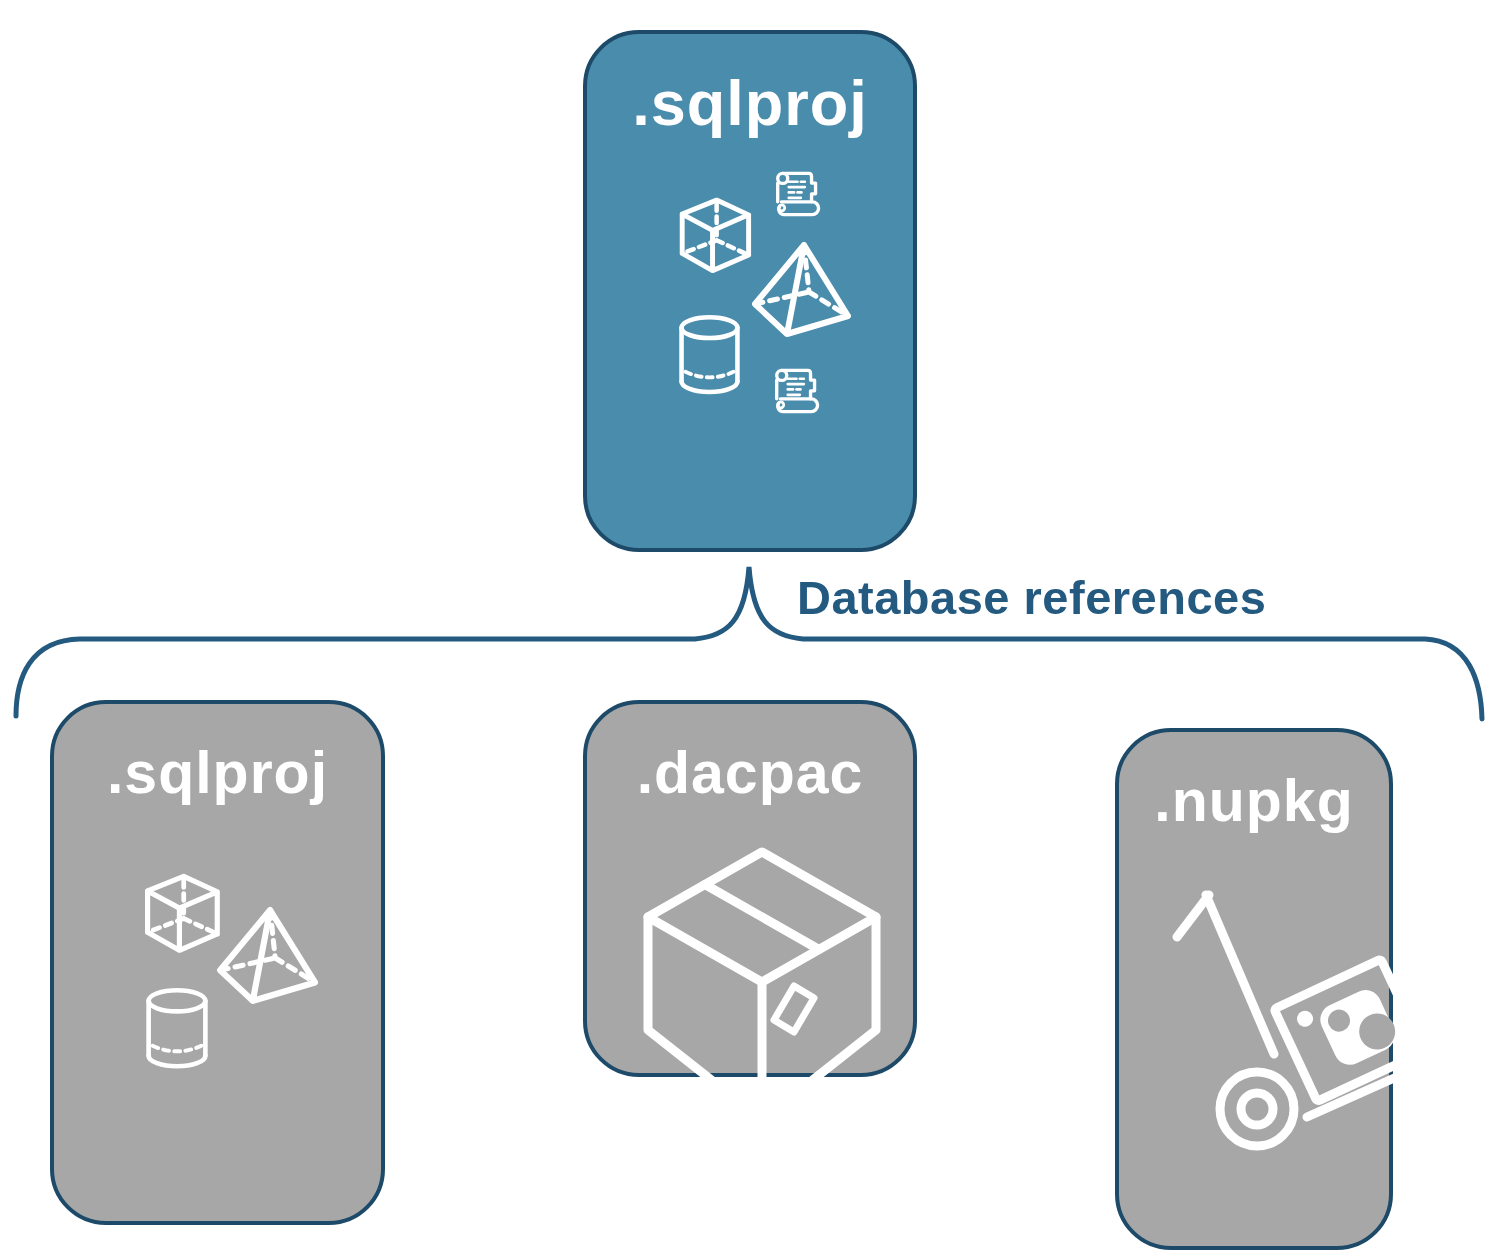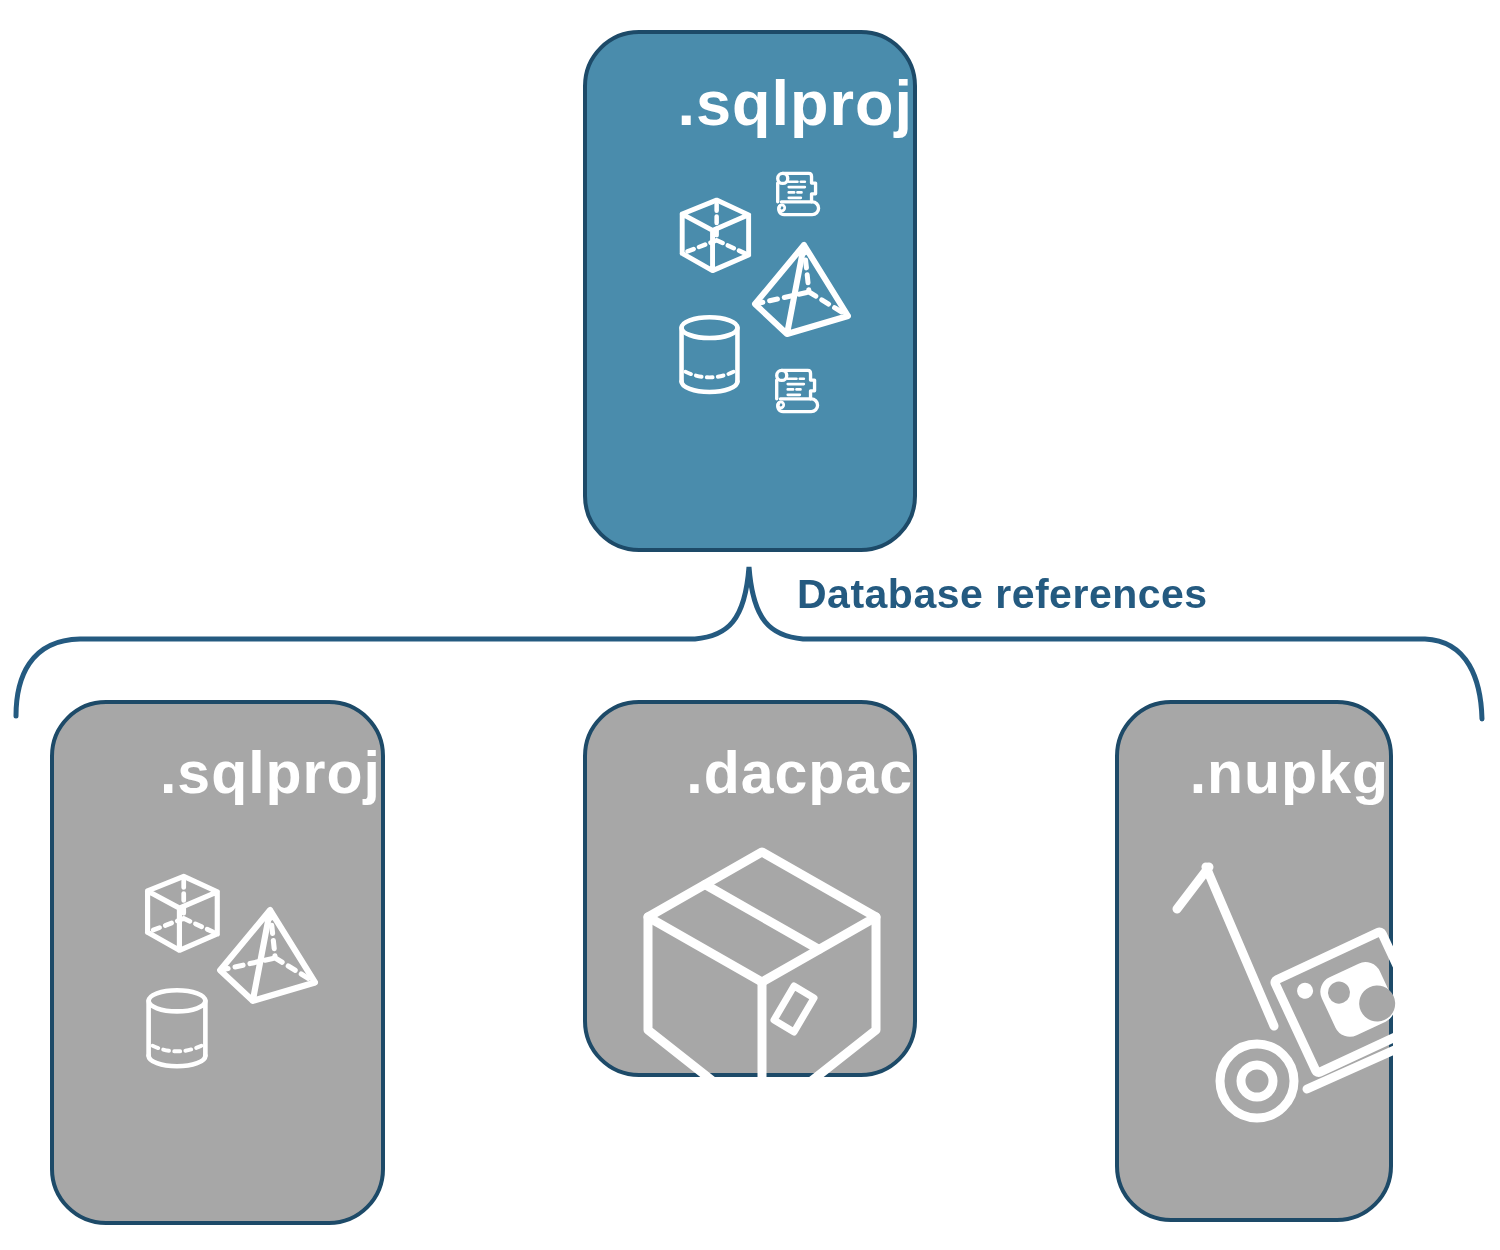--- a/index.html
+++ b/index.html
@@ -8,30 +8,30 @@
     font-family:"Liberation Sans",sans-serif;overflow:hidden;
   }
   .card{
     position:absolute;box-sizing:border-box;
     border:4px solid var(--card-border,#1d4a68);
     border-radius:56px;
   }
   .card.root{background:var(--root-fill,#4a8cac);}
   .card.child{background:var(--child-fill,#a7a7a7);}
   .card-label{
-    display:block;text-align:right;color:var(--label-color,#ffffff);
+    display:block;text-align:center;color:var(--label-color,#ffffff);
     font-weight:700;letter-spacing:1px;line-height:1;
   }
   .root .card-label{margin-top:38px;font-size:63px;}
   .child .card-label{margin-top:40px;font-size:59px;}
   .icon-svg{position:absolute;}
   .brace-svg{position:absolute;left:0;top:0;pointer-events:none;}
   .connector-label{
     position:absolute;left:797px;top:574px;
-    font-size:41px;font-weight:700;letter-spacing:0.5px;line-height:1;
+    font-size:47px;font-weight:700;letter-spacing:0.5px;line-height:1;
     color:var(--connector-color,#245a80);white-space:nowrap;
   }
   .ln{fill:none;stroke:#ffffff;stroke-linecap:round;stroke-linejoin:round;}
 </style>
 </head>
 <body>
 
 <div class="stage">
 
   <svg width="0" height="0" style="position:absolute" aria-hidden="true">
@@ -91,21 +91,21 @@
   <div class="card child" style="left:583px;top:700px;width:334px;height:377px;">
     <span class="card-label">.dacpac</span>
     <svg class="icon-svg" style="left:55px;top:142px;" width="240" height="280" viewBox="0 0 240 280">
       <path class="ln" stroke-width="9" d="M120 6 L234 71 L120 136 L6 71 Z"></path>
       <path class="ln" stroke-width="9" d="M63 38.5 L177 103.5"></path>
       <path class="ln" stroke-width="9" d="M6 71 V184 L120 274 M234 71 V184 L120 274 M120 136 V274"></path>
       <path class="ln" stroke-width="7" d="M152 140 L172 152 L152 186 L132 174 Z"></path>
     </svg>
   </div>
 
-  <div class="card child" style="left:1115px;top:700px;width:278px;height:522px;">
+  <div class="card child" style="left:1115px;top:728px;width:278px;height:522px;">
     <span class="card-label">.nupkg</span>
     <svg class="icon-svg" style="left:45px;top:150px;" width="270" height="270" viewBox="0 0 270 270">
 
       <path class="ln" stroke-width="9" d="M13 55 L45 13"></path>
 
       <path class="ln" stroke-width="9" d="M42 13 L110 172"></path>
 
       <circle class="ln" stroke-width="9" cx="93" cy="227" r="37"></circle>
       <circle class="ln" stroke-width="9" cx="93" cy="227" r="16"></circle>
 

